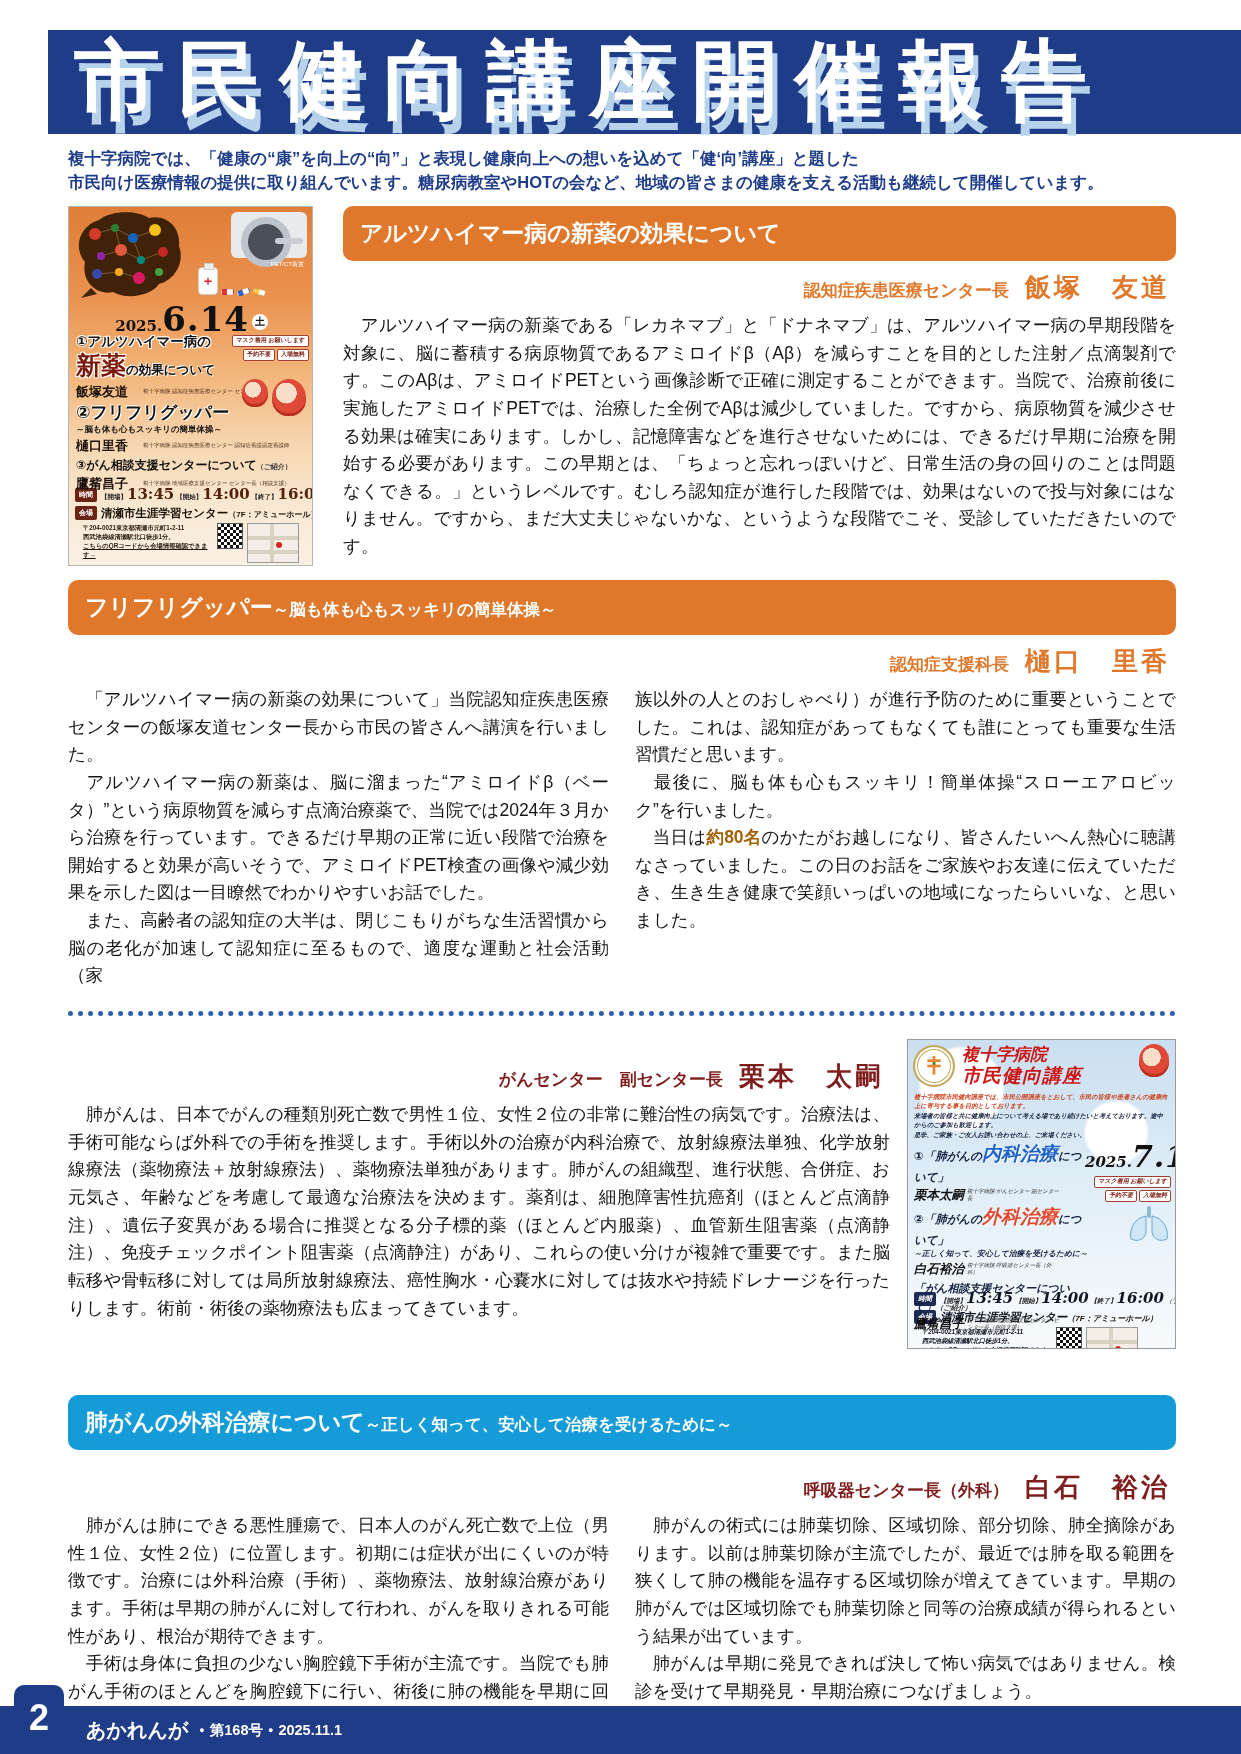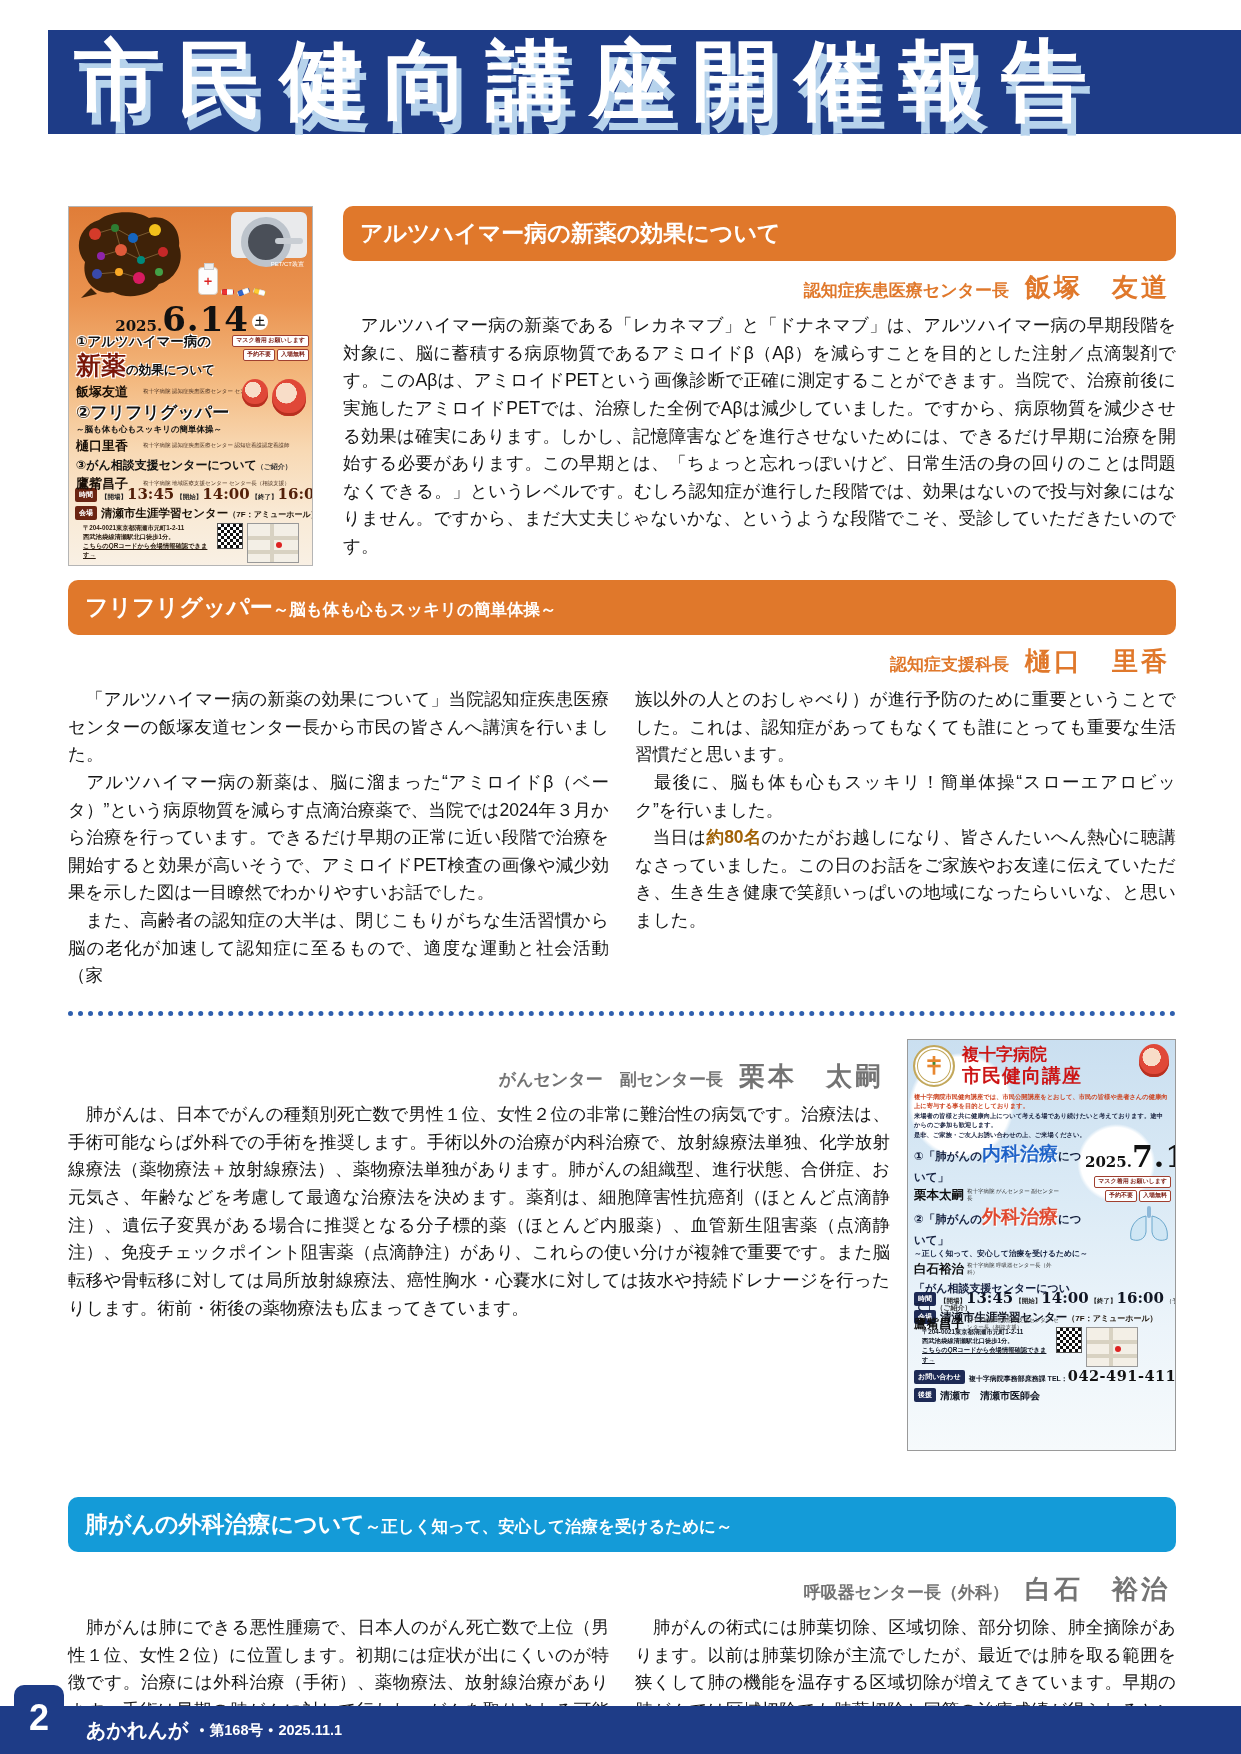--- a/index.html
+++ b/index.html
@@ -19,21 +19,21 @@
   
   .hdr { width:100%; border-radius:10px; color:#fff; font-weight:700; padding:12px 17px; }
   .hdr.orange { background:#e0782b; }
   .hdr.blue { background:#149bd8; }
   .hdr .h-main { font-size:23px; }
   .hdr .h-sub { font-size:16.5px; }
   .speaker { text-align:right; margin:9px 6px 7px 0; white-space:nowrap; }
   .speaker .sp-title { font-size:17px; font-weight:700; margin-right:16px; }
   .speaker .sp-name { font-size:26px; font-weight:700; letter-spacing:3px; }
   .orange-t { color:#e0782b; }
-  .blue-t { color:#737373;margin-top:20px; }
+  .blue-t { color:#7f1d1d;margin-top:20px; }
   .body-text { margin:0; font-size:17.5px; line-height:1.58; color:#151515; text-align:justify; white-space:pre-line; }
   .red-bold { color:#a16207; font-weight:700; }
   .cols { display:flex; gap:26px; }
   .cols .col { flex:1; }
   .divider { border:none; border-top:5px dotted #2e5fae; margin:21px 0 23px; }
 
   .row1 { display:flex; gap:30px; }
   .row3 { display:flex; gap:17px; margin-top:2px; }
   .a1main { flex:1; }
   .a3main { width:822px; flex:none; }
@@ -110,25 +110,25 @@
   .qr { width:26px; height:26px; border:1px solid #555; background:repeating-conic-gradient(#111 0% 25%, #fff 0% 50%) 0 0/6px 6px; }
   .map { width:52px; height:40px; background:#f3efe6; border:1px solid #999; position:relative; }
   .map::before { content:""; position:absolute; left:0; top:12px; width:100%; height:4px; background:#d8d2c2; box-shadow:0 14px 0 #d8d2c2; }
   .map::after { content:""; position:absolute; left:22px; top:0; width:4px; height:100%; background:#d8d2c2; }
   .map b { position:absolute; left:28px; top:18px; width:6px; height:6px; border-radius:50%; background:#d22; }
   .co { font-size:7px; font-weight:700; color:#27180c; }
   .tel { font-family:"DejaVu Serif",serif; font-size:14.5px; font-weight:900; color:#111; letter-spacing:0.5px; }
   .sup { font-size:10px; font-weight:900; color:#27180c; }
 
   
-  .pk { position:relative; width:269px; height:412px; flex:none; border:1px solid #9a9a9a;
+  .pk { position:relative; width:269px; height:310px; flex:none; border:1px solid #9a9a9a;
     background:radial-gradient(circle at 20% 16%,#ffffff 0 12%,transparent 13%),
                radial-gradient(circle at 78% 30%,#ffffff 0 10%,transparent 11%),
                linear-gradient(180deg,#cadff0 0%,#dcebf6 40%,#ecf4fa 70%,#f6fafc 100%);
-    display:flex; flex-direction:column; overflow:hidden; }
+    display:flex; flex-direction:column; overflow:hidden;font-style:italic; }
   .pk-brand { position:relative; height:50px; flex:none; padding:5px 0 0 54px; }
   .pk-logo { position:absolute; left:5px; top:5px; width:42px; height:42px; border-radius:50%;
     background:#fff; border:2px solid #c2a75a; box-shadow:inset 0 0 0 2px #fff, inset 0 0 0 3px #c2a75a;
     display:flex; align-items:center; justify-content:center; }
   .pk-brand .b1 { display:block; font-size:17px; font-weight:900; color:#cc1515; line-height:1.15; }
   .pk-brand .b2 { display:block; font-size:19px; font-weight:900; color:#cc1515; line-height:1.15; letter-spacing:1px; }
   .pk-mascot { position:absolute; right:6px; top:4px; width:30px; height:33px; border-radius:50% 50% 46% 46%;
     background:radial-gradient(circle at 42% 40%,#f8ddc8 0 34%,#e04838 35%); box-shadow:inset 0 -3px 0 #b83020; }
   .pk-intro { flex:none; padding:2px 6px 0 6px; }
   .pk-intro div { font-size:6.3px; color:#1a2340; font-weight:700; line-height:1.5; }
@@ -155,20 +155,24 @@
 </style>
 </head>
 <body>
 
 <div class="page">
 
   <header class="banner">
     <h1>市民健向講座開催報告</h1>
   </header>
 
+  <div class="intro">
+    <div>複十字病院では、「健康の“康”を向上の“向”」と表現し健康向上への想いを込めて「健‘向’講座」と題した</div>
+    <div>市民向け医療情報の提供に取り組んでいます。糖尿病教室やHOTの会など、地域の皆さまの健康を支える活動も継続して開催しています。</div>
+  </div>
 
   <div class="content">
 
     <section class="row1">
 
       <aside class="pj">
         <div class="pj-top">
           <svg class="brain" width="118" height="92" viewBox="0 0 118 92">
             <path d="M14 52 C2 38 8 16 28 10 C40 0 66 0 78 8 C96 4 110 18 108 36 C114 52 104 70 88 74 C80 86 56 90 42 82 C26 86 10 72 14 52 Z" fill="#3f2208"></path>
             <path d="M20 78 L10 88 L26 84 Z" fill="#3f2208"></path>

